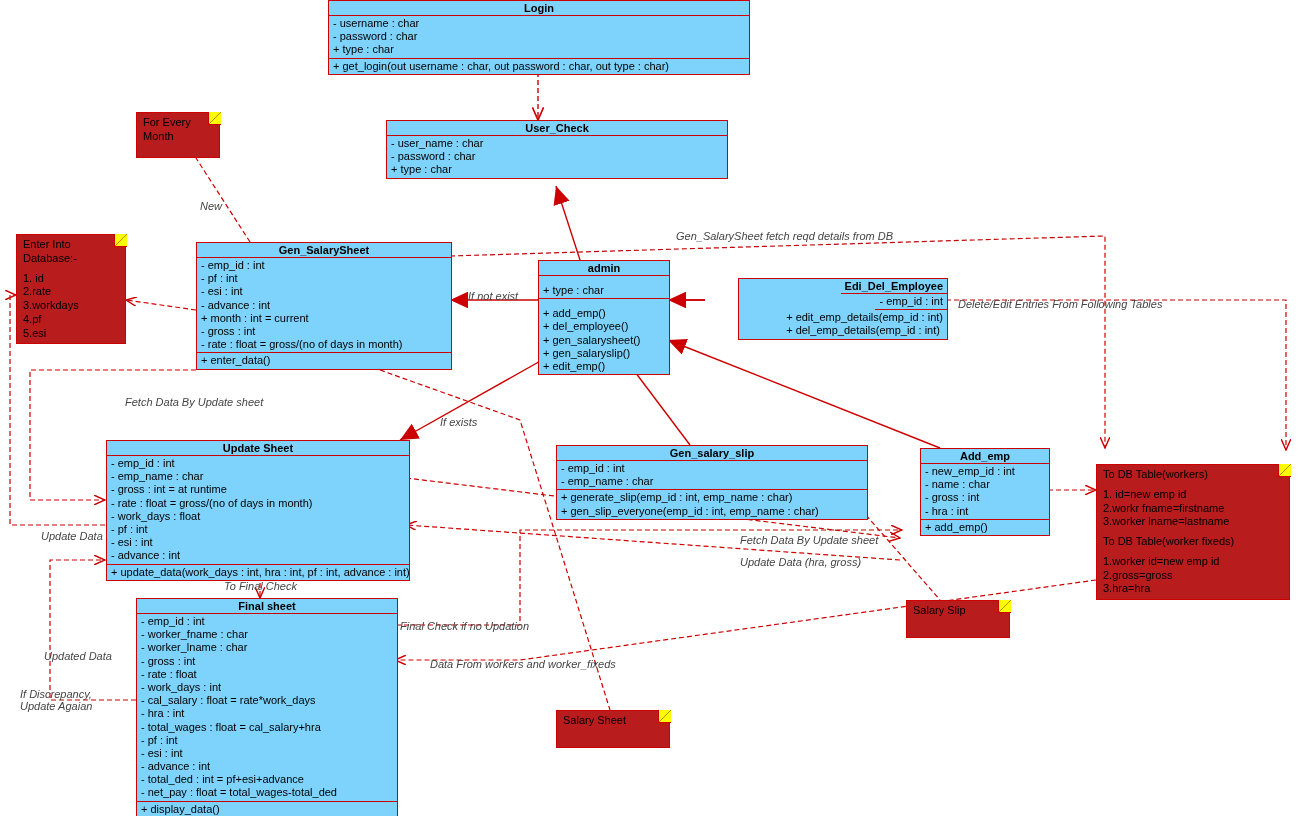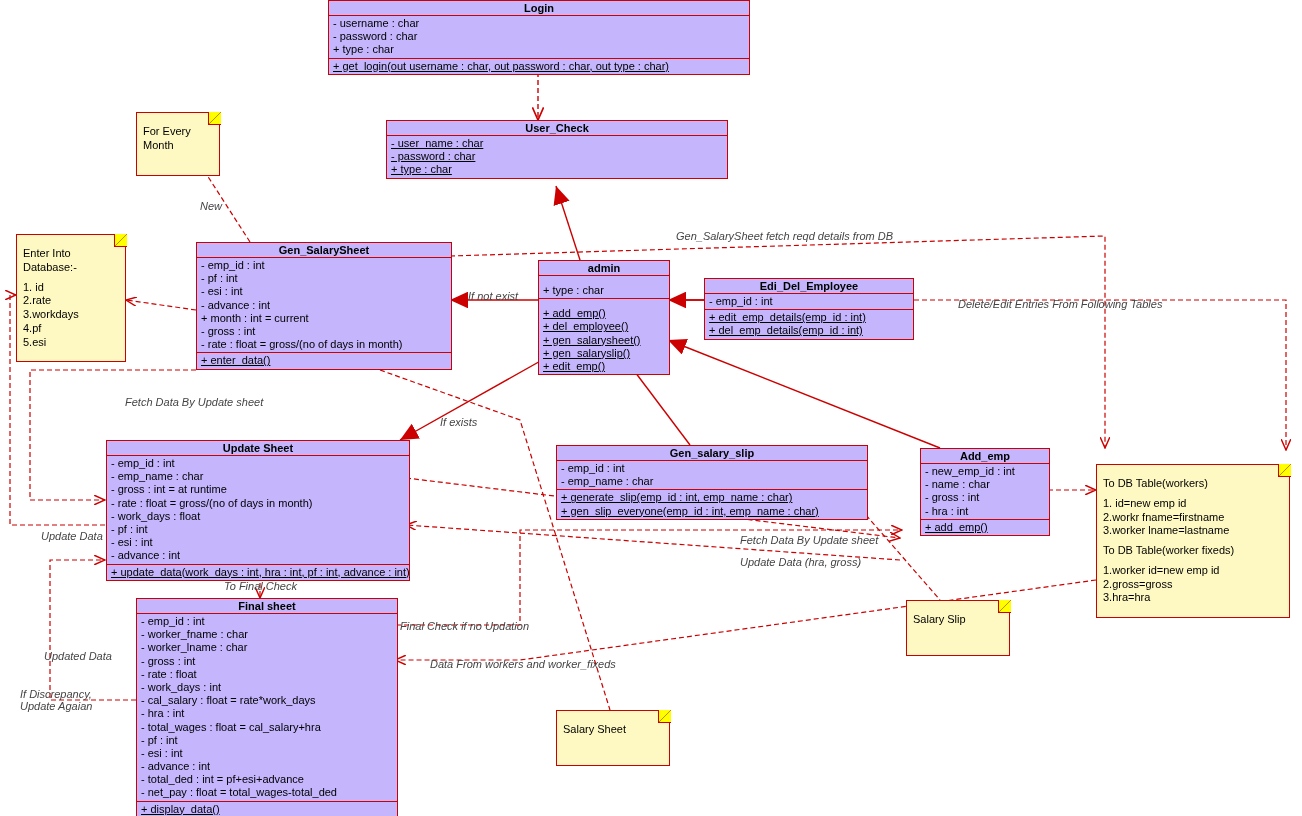--- a/index.html
+++ b/index.html
@@ -7,48 +7,47 @@
     padding: 0;
     font-family: Arial, sans-serif;
     font-size: 11px;
     background: #fff;
     position: relative;
     width: 1302px;
     height: 816px;
   }
   .class-box {
     position: absolute;
-    background: #c4b5fd;
+    background: #7dd3fc;
     border: 1.5px solid #cc0000;
     display: flex;
     flex-direction: column;
   }
   .class-title {
     font-weight: bold;
     text-align: center;
     border-bottom: 1.5px solid #cc0000;
     padding: 1px 4px;
   }
   .class-section {
     border-bottom: 1.5px solid #cc0000;
     padding: 1px 4px;
   }
   .class-section:last-child {
     border-bottom: none;
-    text-decoration: underline;
   }
   .class-section div {
     white-space: nowrap;
     line-height: 1.2;
   }
   .note {
     position: absolute;
-    background: #fef9c3;
+    background: #b91c1c;
     border: 1.5px solid #cc0000;
-    padding: 12px 6px;
+    padding: 3px 6px;
     line-height: 1.25;
   }
   .note::before {
     content: "";
     position: absolute;
     top: -1.5px;
     right: -1.5px;
     width: 12px;
     height: 12px;
     background: linear-gradient(135deg, #ffff00 0%, #ffff00 48%, #cc8800 50%, #ffff00 52%);
@@ -175,21 +174,21 @@
   </div>
   <div class="class-section">
     <div>+ add_emp()</div>
     <div>+ del_employee()</div>
     <div>+ gen_salarysheet()</div>
     <div>+ gen_salaryslip()</div>
     <div>+ edit_emp()</div>
   </div>
 </div>
 
-<div class="class-box" style="left:704px; top:278px; width:208px;">
+<div class="class-box" style="left:738px; top:278px; width:208px;align-items:flex-end;">
   <div class="class-title">Edi_Del_Employee</div>
   <div class="class-section">
     <div>- emp_id : int</div>
   </div>
   <div class="class-section">
     <div>+ edit_emp_details(emp_id : int)</div>
     <div>+ del_emp_details(emp_id : int)</div>
   </div>
 </div>
 

